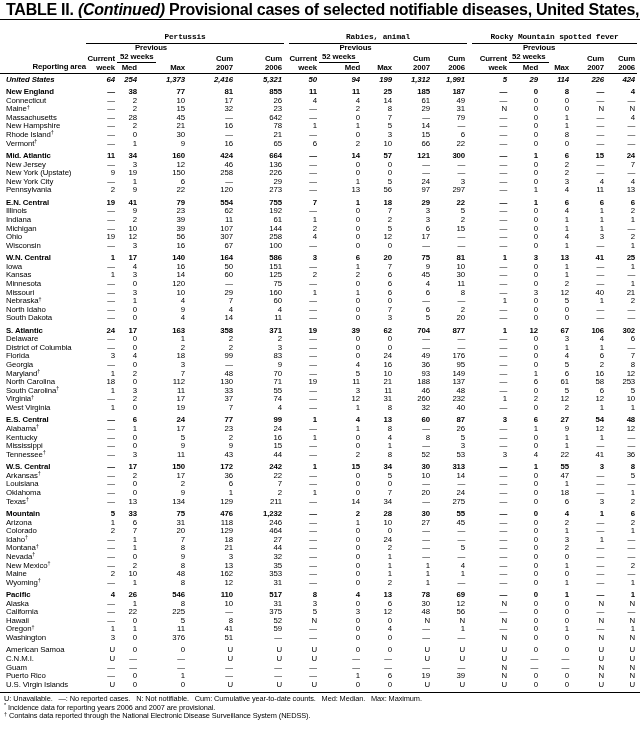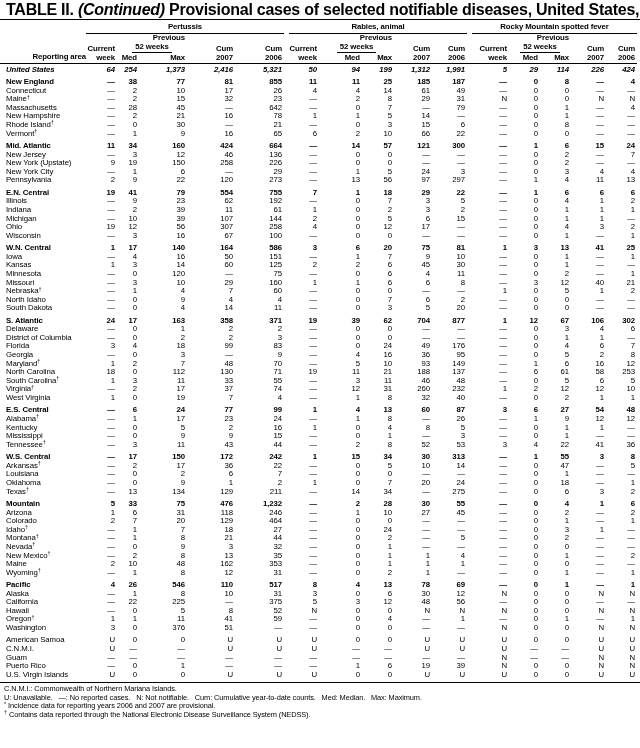--- a/index.html
+++ b/index.html
@@ -13,27 +13,27 @@
   .title {
     padding-left:6px;
     font-size:16px; font-weight:bold; letter-spacing:-0.25px;
     line-height:12px; white-space:nowrap;
   }
   .title .cont { font-style:italic; }
   .toprule { border-top:1.4px solid #000; margin-top:3px; }
   table { border-collapse:collapse; table-layout:fixed; width:637px; margin-top:1px; }
   th, td { font-size:7.8px; line-height:8.6px; letter-spacing:-0.1px; vertical-align:bottom; }
   thead td, thead th { font-weight:bold; }
-  th.grp { padding-top:2px; }
+  th.grp { padding-top:12px;font-family:Liberation Mono, monospace; }
   .gl { text-align:center; border-bottom:1px solid #000; padding-bottom:1px; margin-left:5px; }
   .gl.g1 { margin-left:0; }
   tr.h2 td { height:9px; text-align:right; padding-right:2px; }
-  tr.h2 td.prev { }
+  tr.h2 td.prev { text-align:center; }
   tr.h3 td { height:9px; text-align:right; padding-right:2px; }
-  tr.h3 td.w52 { text-align:center; padding-right:0; }
+  tr.h3 td.w52 { text-align:left; padding-right:0; }
   tr.h3 td.w52 span { display:inline-block; border-bottom:1px solid #000; padding:0 3px 1px 3px; }
   tr.h4 td { height:10px; text-align:right; padding-right:2px; border-bottom:1.4px solid #000; }
   td.area-h {
     vertical-align:bottom; text-align:right; padding-left:6px; padding-bottom:1px;
     border-bottom:1.4px solid #000; white-space:nowrap;
   }
   tbody td { height:8.6px; white-space:nowrap; }
   tbody td.area { text-align:left; padding-left:6px; }
   tbody td.num { text-align:right; padding-right:2px; }
   tbody tr.bold td { font-weight:bold; }
@@ -1338,19 +1338,18 @@
           <td class="num">0</td>
           <td class="num">U</td>
           <td class="num">U</td>
         </tr>
       </tbody>
   </table>
 
   <div class="botrule"></div>
 
   <div class="footnotes" id="footnotes">
-      <div class="fn">C.N.M.I.: Commonwealth of Northern Mariana Islands.</div>
       <div class="fn">U: Unavailable.   —: No reported cases.   N: Not notifiable.   Cum: Cumulative year-to-date counts.   Med: Median.   Max: Maximum.</div>
       <div class="fn"><sup>*</sup> Incidence data for reporting years 2006 and 2007 are provisional.</div>
       <div class="fn"><sup>†</sup> Contains data reported through the National Electronic Disease Surveillance System (NEDSS).</div>
     </div>
 
 </div>
 
 </body></html>

